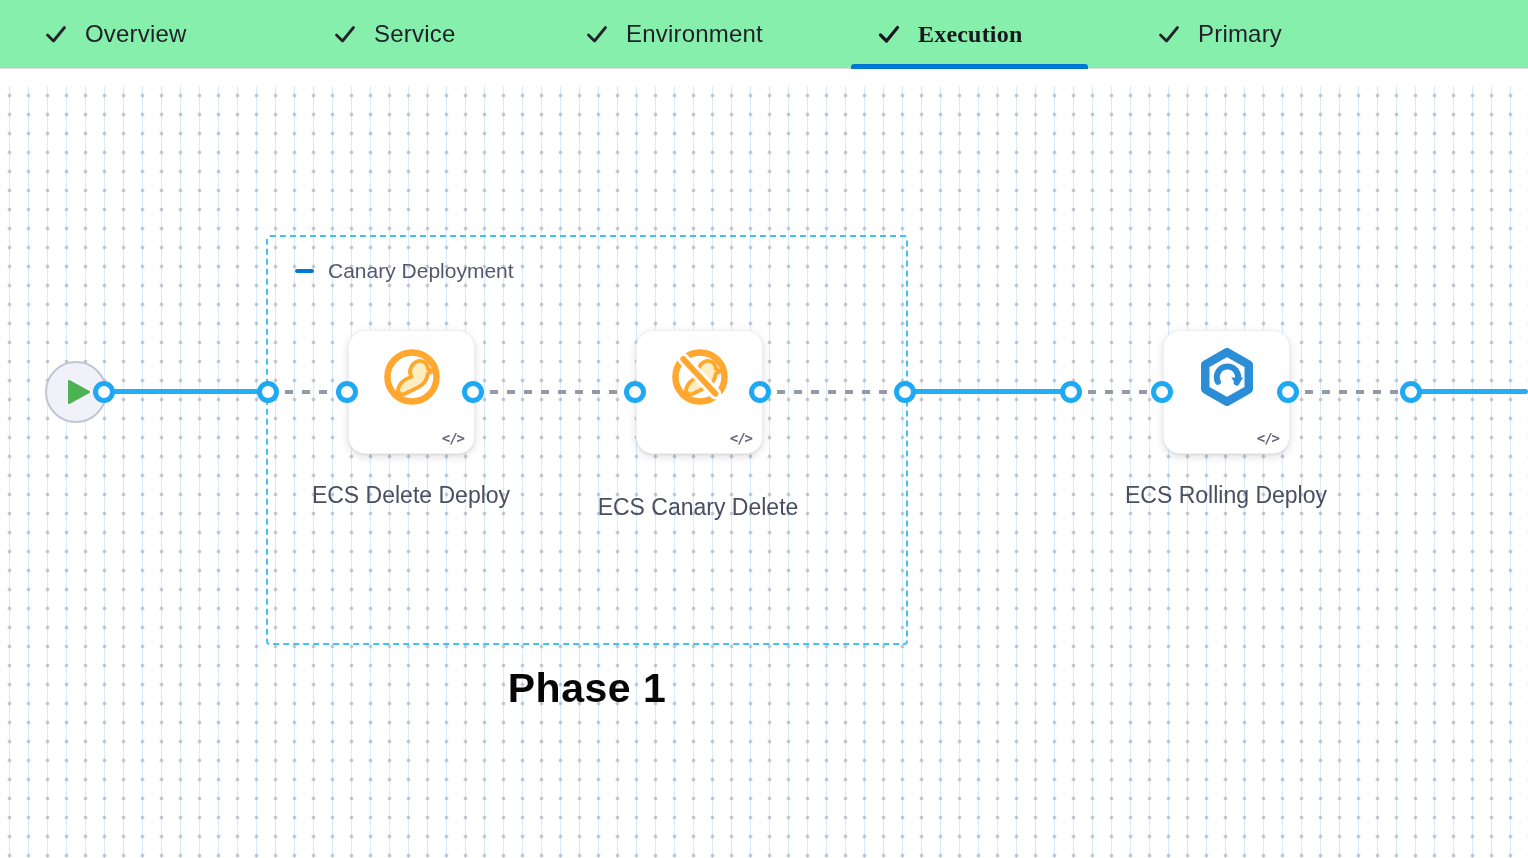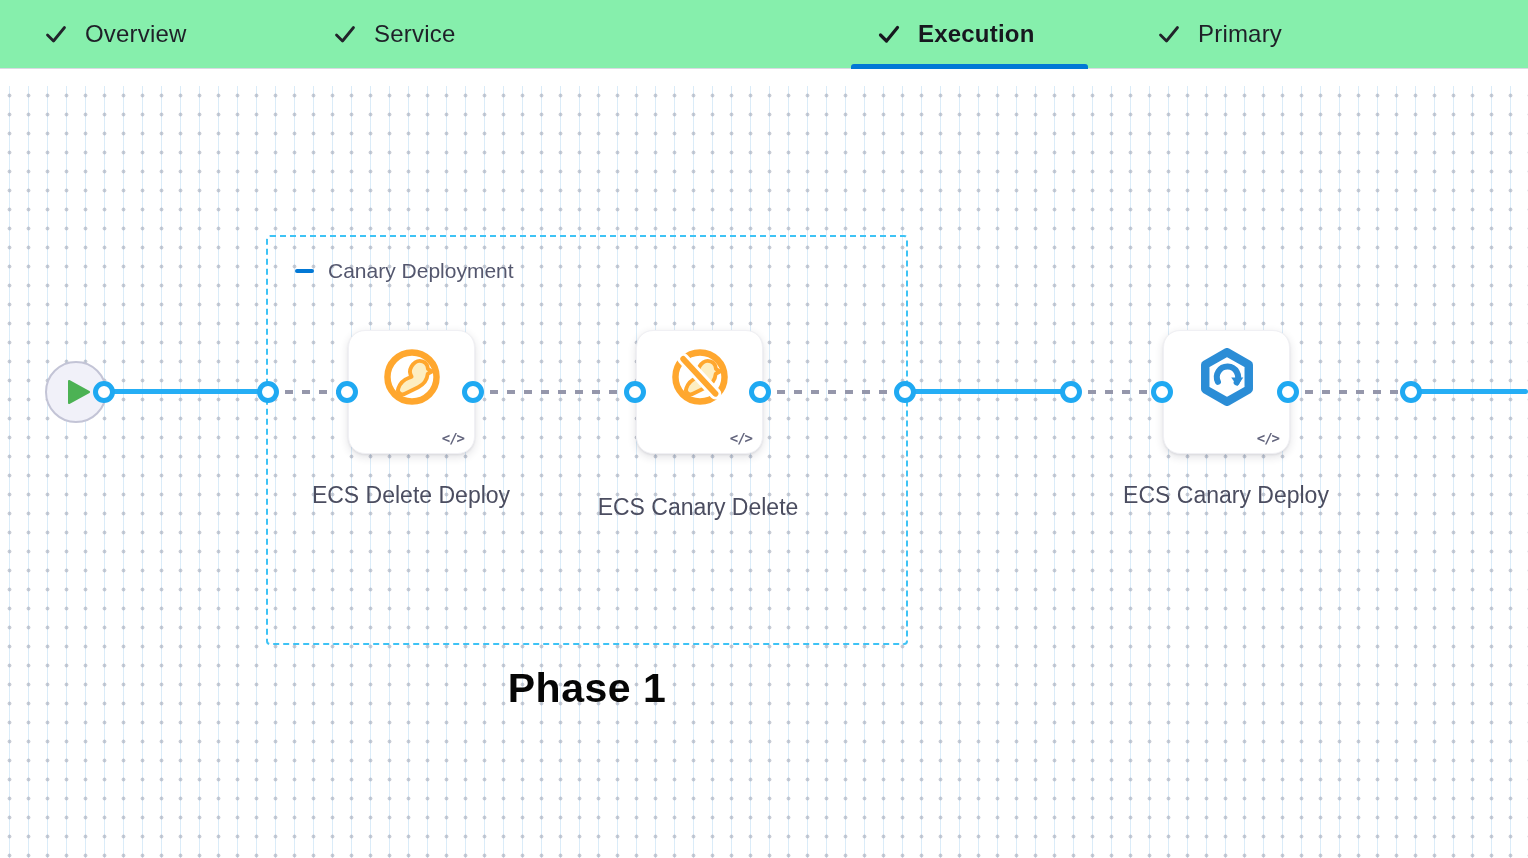--- a/index.html
+++ b/index.html
@@ -6,21 +6,21 @@
   html,body { width:1528px; height:858px; overflow:hidden; }
   body { font-family:"Liberation Sans", sans-serif; background:#ffffff; }
   .app { position:relative; width:1528px; height:858px; overflow:hidden; }
 
   
   .tabbar { position:absolute; left:0; top:0; width:1528px; height:69px;
             background:#86efac; border-bottom:1px solid #d9dae3; z-index:30; }
   .tab { position:absolute; top:0; height:68px; display:flex; align-items:center; gap:17px;
          cursor:pointer; }
   .tab-label { font-size:24px; color:#1f2028; letter-spacing:.2px; }
-  .tab.active .tab-label { font-weight:700; color:#17181f; }
+  .tab.active .tab-label { font-weight:700; color:#17181f;font-family:Liberation Serif, serif; }
   .check-icon { width:24px; height:24px; display:block; }
   .tab-underline { position:absolute; left:851px; top:64px; width:237px; height:5px;
                    background:#0278d5; border-radius:3px 3px 0 0; }
 
   
   .canvas { position:absolute; left:0; top:86px; width:1528px; height:789px;
             background-color:#ffffff;
             background-image:
               radial-gradient(circle, rgba(148,155,172,0.50) 1.6px, rgba(148,155,172,0) 2.3px),
               linear-gradient(90deg, rgba(173,212,240,0) 0px, rgba(173,212,240,0) 8.6px,
@@ -79,20 +79,26 @@
       <span class="tab-label">Overview</span>
     </div>
 
     <div class="tab" style="left:333px">
       <svg class="check-icon" viewBox="0 0 24 24">
           <polyline points="3.5,13 9.5,19 20.5,5.5" fill="none" stroke="#22232b" stroke-width="2.8" stroke-linecap="round" stroke-linejoin="round"></polyline>
         </svg>
       <span class="tab-label">Service</span>
     </div>
 
+    <div class="tab" style="left:585px">
+      <svg class="check-icon" viewBox="0 0 24 24">
+          <polyline points="3.5,13 9.5,19 20.5,5.5" fill="none" stroke="#22232b" stroke-width="2.8" stroke-linecap="round" stroke-linejoin="round"></polyline>
+        </svg>
+      <span class="tab-label">Environment</span>
+    </div>
 
     <div class="tab active" style="left:877px">
       <svg class="check-icon" viewBox="0 0 24 24">
           <polyline points="3.5,13 9.5,19 20.5,5.5" fill="none" stroke="#17181f" stroke-width="3.2" stroke-linecap="round" stroke-linejoin="round"></polyline>
         </svg>
       <span class="tab-label">Execution</span>
     </div>
 
     <div class="tab" style="left:1157px">
       <svg class="check-icon" viewBox="0 0 24 24">
@@ -163,18 +169,18 @@
     <div class="port" style="left:624px;"></div>
     <div class="port" style="left:749px;"></div>
     <div class="port" style="left:894px;"></div>
     <div class="port" style="left:1060px;"></div>
     <div class="port" style="left:1151px;"></div>
     <div class="port" style="left:1277px;"></div>
     <div class="port" style="left:1400px;"></div>
 
     <div class="step-label" style="left:301px;">ECS Delete Deploy</div>
     <div class="step-label" style="left:588px;margin-top:12px;">ECS Canary Delete</div>
-    <div class="step-label" style="left:1116px;">ECS Canary Deploy</div>
+    <div class="step-label" style="left:1116px;">ECS Rolling Deploy</div>
 
     <div class="phase-label" style="left:427px;text-align:center;">Phase 1</div>
 
   </div>
 </div>
 
 </body></html>

